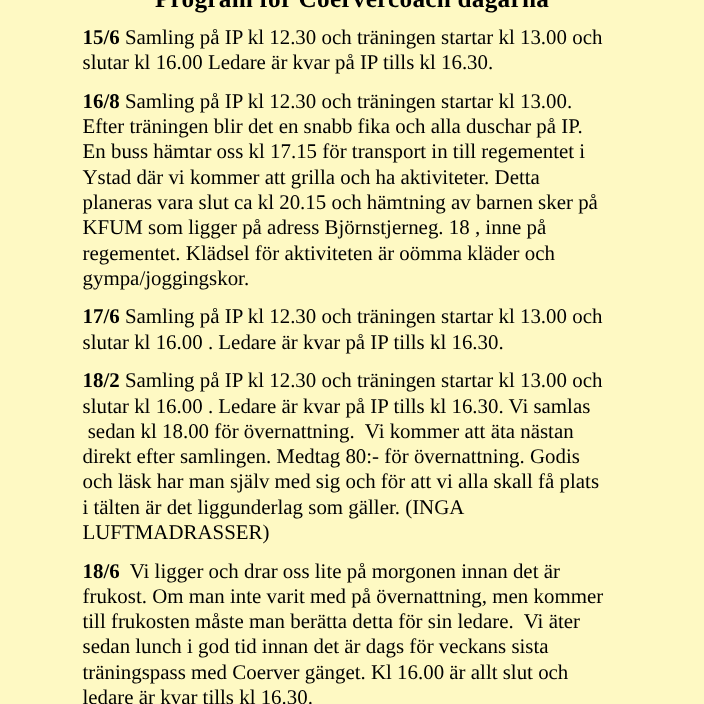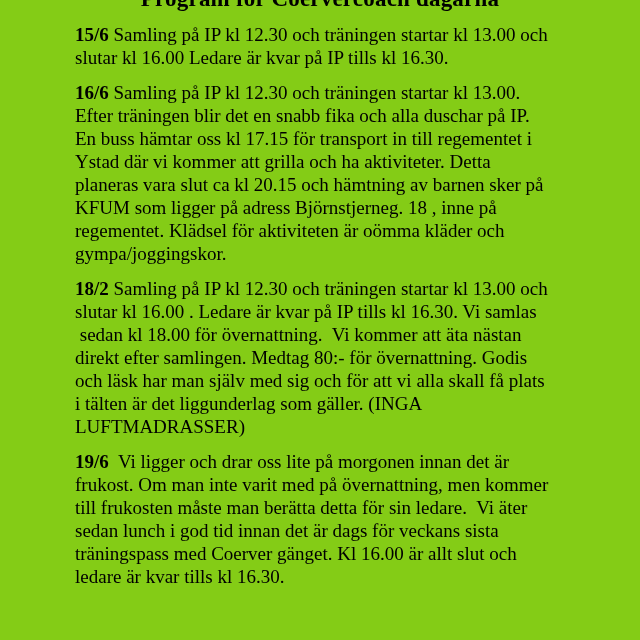--- a/index.html
+++ b/index.html
@@ -11,21 +11,21 @@
     width: 640px;
     height: 640px;
     overflow: hidden;
     font-family: "Liberation Serif", "DejaVu Serif", serif;
     color: #000000;
   }
   .page {
     width: 640px;
     height: 640px;
     overflow: hidden;
-    background: #84cc16;
+    background: #fef9c3;
   }
   .doc-title {
     margin: -13px 0 0 0;
     font-size: 23px;
     line-height: 23px;
     font-weight: bold;
     text-align: center;
     letter-spacing: 0.2px;
     white-space: nowrap;
   }
@@ -47,38 +47,40 @@
 </style>
 </head>
 <body>
 
 <div class="page">
   <h1 class="doc-title">Program för Coervercoach dagarna</h1>
   <div class="content" id="entries">
   <p class="entry"><strong class="date">15/6</strong><span class="text"> Samling på IP kl 12.30 och träningen startar kl 13.00 och
 slutar kl 16.00 Ledare är kvar på IP tills kl 16.30.</span></p>
 
-  <p class="entry"><strong class="date">16/6</strong><span class="text"> Samling på IP kl 12.30 och träningen startar kl 13.00.
+  <p class="entry"><strong class="date">16/8</strong><span class="text"> Samling på IP kl 12.30 och träningen startar kl 13.00.
 Efter träningen blir det en snabb fika och alla duschar på IP.
 En buss hämtar oss kl 17.15 för transport in till regementet i
 Ystad där vi kommer att grilla och ha aktiviteter. Detta
 planeras vara slut ca kl 20.15 och hämtning av barnen sker på
 KFUM som ligger på adress Björnstjerneg. 18 , inne på
 regementet. Klädsel för aktiviteten är oömma kläder och
 gympa/joggingskor.</span></p>
 
+  <p class="entry"><strong class="date">17/6</strong><span class="text"> Samling på IP kl 12.30 och träningen startar kl 13.00 och
+slutar kl 16.00 . Ledare är kvar på IP tills kl 16.30.</span></p>
 
   <p class="entry"><strong class="date">18/2</strong><span class="text"> Samling på IP kl 12.30 och träningen startar kl 13.00 och
 slutar kl 16.00 . Ledare är kvar på IP tills kl 16.30. Vi samlas
  sedan kl 18.00 för övernattning.  Vi kommer att äta nästan
 direkt efter samlingen. Medtag 80:- för övernattning. Godis
 och läsk har man själv med sig och för att vi alla skall få plats
 i tälten är det liggunderlag som gäller. (INGA
 LUFTMADRASSER)</span></p>
 
-  <p class="entry"><strong class="date">19/6</strong><span class="text">  Vi ligger och drar oss lite på morgonen innan det är
+  <p class="entry"><strong class="date">18/6</strong><span class="text">  Vi ligger och drar oss lite på morgonen innan det är
 frukost. Om man inte varit med på övernattning, men kommer
 till frukosten måste man berätta detta för sin ledare.  Vi äter
 sedan lunch i god tid innan det är dags för veckans sista
 träningspass med Coerver gänget. Kl 16.00 är allt slut och
 ledare är kvar tills kl 16.30.</span></p>
 </div>
 </div>
 
 </body></html>

